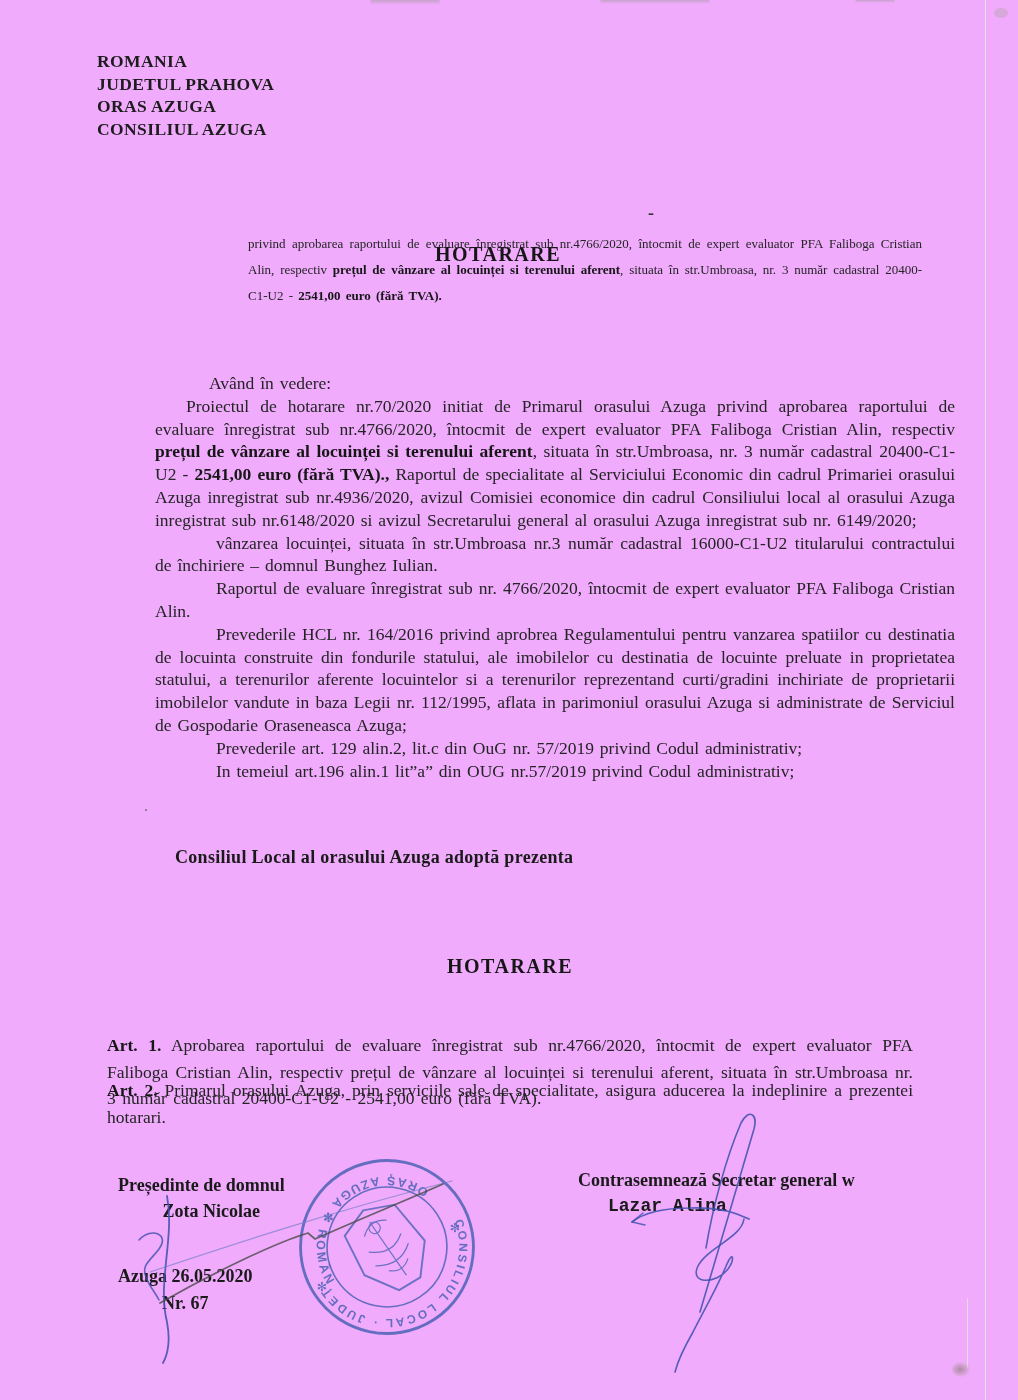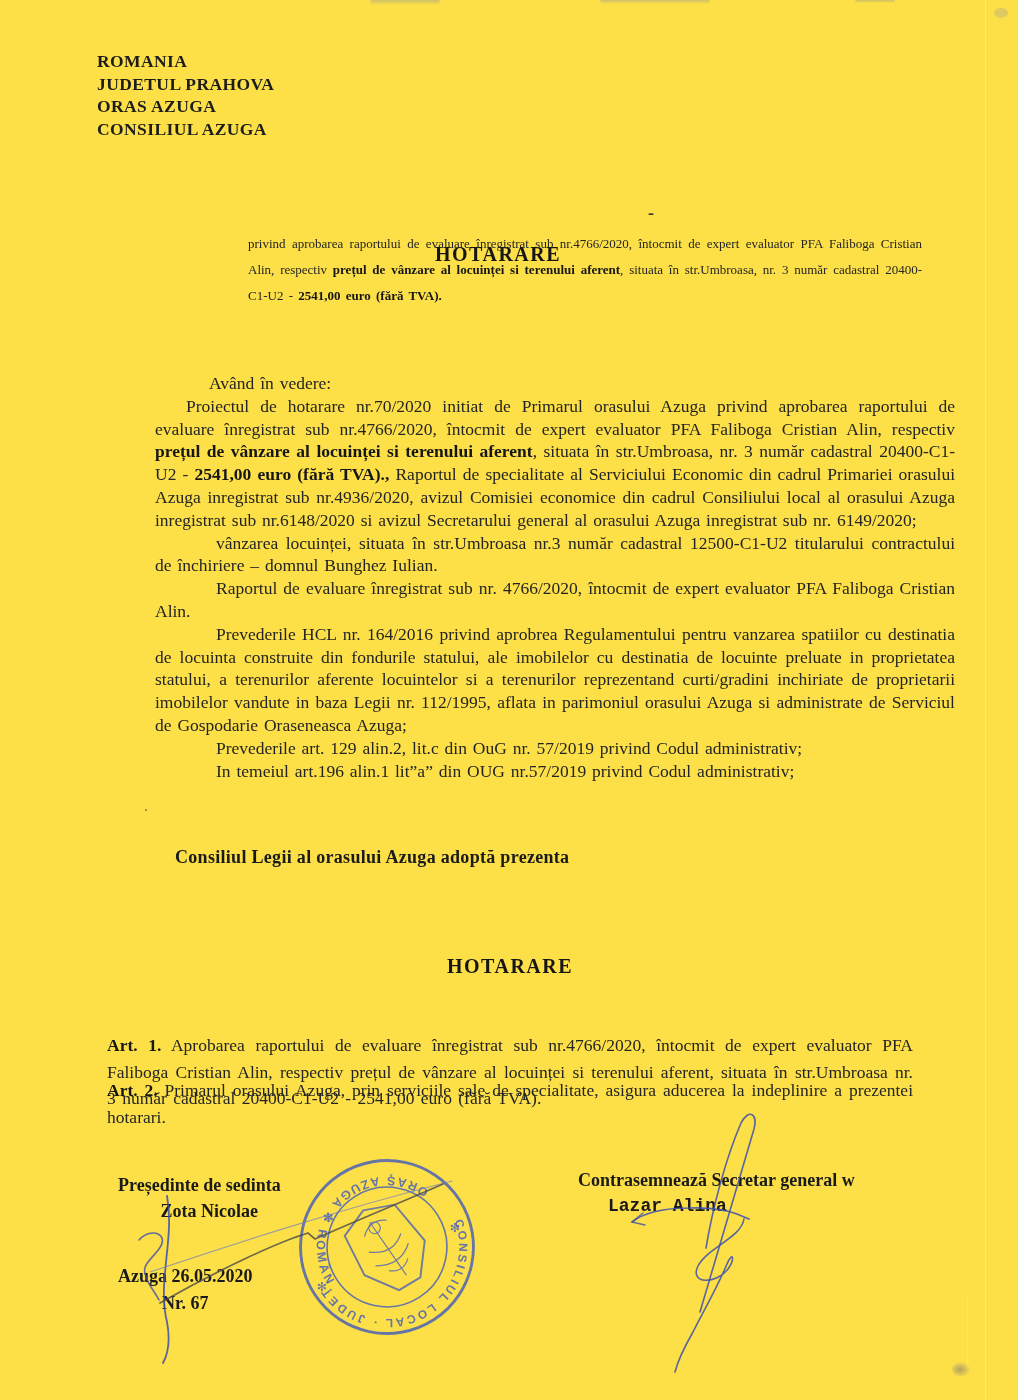--- a/index.html
+++ b/index.html
@@ -1,20 +1,20 @@
 <!DOCTYPE html>
 <html><head>
 <meta charset="utf-8">
 <style>
   html,body{margin:0;padding:0;background:#e9e9e6;}
   .page{
     position:relative;
     width:1018px;height:1400px;
     margin:0 auto;
-    background:#fde047;
+    background:#f0abfc;
     font-family:"Liberation Serif","DejaVu Serif",serif;
     color:#242424;
     overflow:hidden;
   }
   .abs{position:absolute;}
   .hdr{
     left:97px;top:50px;
     font-size:17.5px;font-weight:bold;line-height:22.5px;letter-spacing:.4px;
     color:#1c1c1c;
   }
@@ -79,36 +79,36 @@
     <div>CONSILIUL AZUGA</div>
   </div>
 
   <div class="abs h1" style="left:435px;top:203px;">HOTARARE</div>
   <div class="abs stray-dash">-</div>
   <div class="abs title-par"><span>privind aprobarea raportului de evaluare înregistrat sub nr.4766/2020, întocmit de expert evaluator PFA Faliboga Cristian Alin, respectiv </span><span class="seg-b">prețul de vânzare al locuinței si terenului aferent</span><span>,  situata  în str.Umbroasa, nr. 3 număr cadastral 20400-C1-U2 - </span><span class="seg-b">2541,00 euro (fără TVA).</span></div>
 
   <div class="abs body-block">
     <p class="intro-line">Având în vedere:</p>
     <p class="ind30"><span>Proiectul de hotarare nr.70/2020 initiat de Primarul orasului Azuga privind aprobarea raportului de evaluare înregistrat sub nr.4766/2020, întocmit de expert evaluator PFA Faliboga Cristian Alin, respectiv </span><span class="seg-b">prețul de vânzare al locuinței si terenului aferent</span><span>, situata în str.Umbroasa, nr. 3 număr cadastral  20400-C1-U2 - </span><span class="seg-b">2541,00 euro (fără TVA).,</span><span> Raportul de specialitate  al Serviciului Economic din cadrul Primariei orasului Azuga inregistrat sub nr.4936/2020, avizul Comisiei economice din cadrul Consiliului local al orasului Azuga inregistrat sub nr.6148/2020 si avizul Secretarului general al orasului Azuga inregistrat sub nr. 6149/2020;</span></p>
-    <p class="ind60"><span>vânzarea locuinței,  situata  în str.Umbroasa nr.3 număr cadastral  12500-C1-U2 titularului contractului de închiriere – domnul Bunghez Iulian.</span></p>
+    <p class="ind60"><span>vânzarea locuinței,  situata  în str.Umbroasa nr.3 număr cadastral  16000-C1-U2 titularului contractului de închiriere – domnul Bunghez Iulian.</span></p>
     <p class="ind60"><span>Raportul de evaluare înregistrat sub nr. 4766/2020, întocmit de expert evaluator PFA Faliboga Cristian Alin.</span></p>
     <p class="ind60"><span>Prevederile HCL nr. 164/2016 privind aprobrea Regulamentului pentru vanzarea spatiilor cu destinatia de locuinta construite din fondurile statului, ale imobilelor cu destinatia de locuinte preluate in proprietatea statului, a terenurilor aferente locuintelor si a terenurilor reprezentand curti/gradini inchiriate de proprietarii imobilelor vandute in baza Legii nr. 112/1995, aflata in parimoniul orasului Azuga si administrate de Serviciul de Gospodarie Oraseneasca Azuga;</span></p>
     <p class="ind60"><span>Prevederile art. 129 alin.2, lit.c din OuG nr. 57/2019 privind Codul administrativ;</span></p>
     <p class="ind60"><span>In temeiul art.196 alin.1 lit”a” din OUG nr.57/2019 privind Codul administrativ;</span></p>
   </div>
   <div class="abs stray-dot">.</div>
 
-  <div class="abs adopt">Consiliul Legii al orasului Azuga adoptă prezenta</div>
+  <div class="abs adopt">Consiliul Local al orasului Azuga adoptă prezenta</div>
   <div class="abs h1 h2">HOTARARE</div>
 
   <div class="abs art art1"><span class="seg-b">Art. 1.</span><span> Aprobarea raportului de evaluare înregistrat sub nr.4766/2020, întocmit de expert evaluator PFA Faliboga Cristian Alin, respectiv  prețul de vânzare al locuinței  si terenului aferent, situata  în str.Umbroasa nr. 3 număr cadastral  20400-C1-U2 - 2541,00 euro (fără TVA).</span></div>
   <div class="abs art art2"><span class="seg-b">Art. 2.</span><span> Primarul orasului Azuga, prin serviciile sale de specialitate, asigura aducerea la indeplinire a prezentei hotarari.</span></div>
 
   <div class="abs sig sig-left">
-    <div>Președinte de sedinta</div>
+    <div>Președinte de domnul</div>
     <div class="name">Zota Nicolae</div>
   </div>
 
   <div class="abs issue">
     <div>Azuga 26.05.2020</div>
     <div>Nr. 67</div>
   </div>
 
   <div class="abs sig sig-right">
     <div>Contrasemnează  Secretar general w</div>

